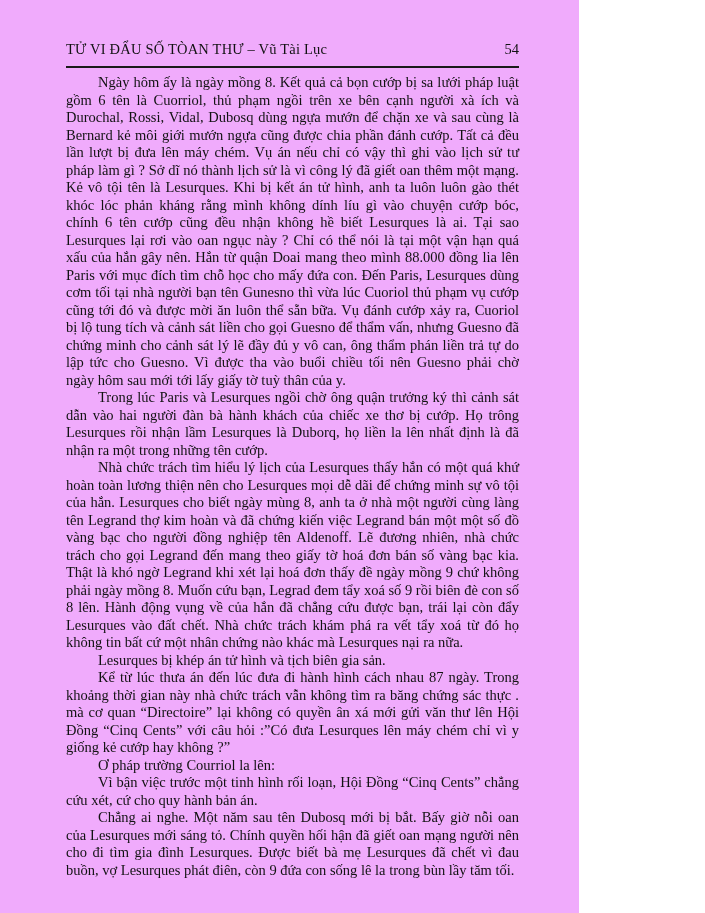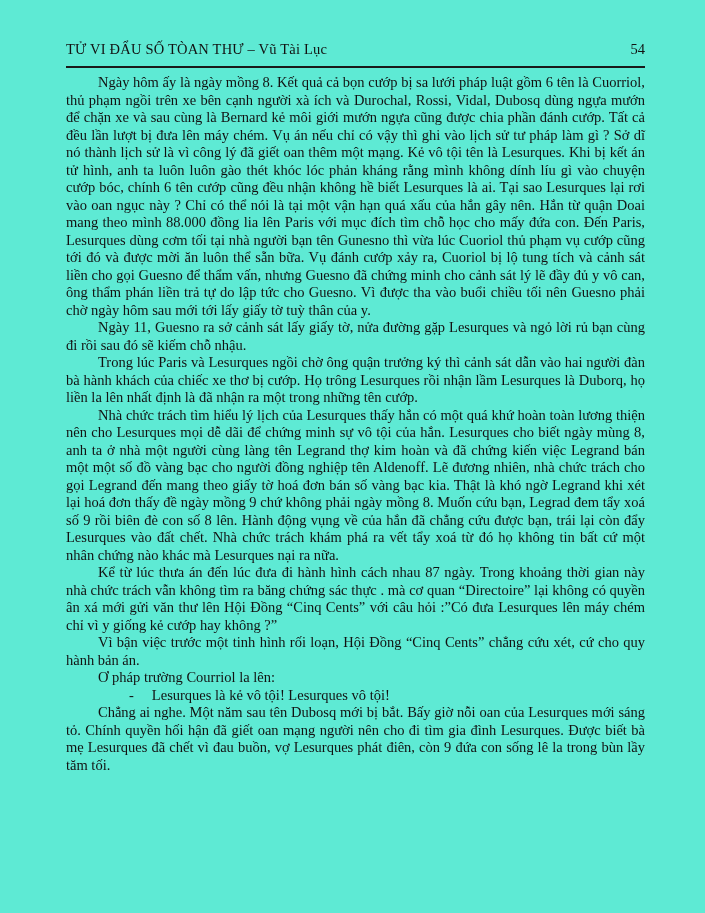--- a/index.html
+++ b/index.html
@@ -2,23 +2,23 @@
 <html><head>
 <meta charset="utf-8">
 <style>
   html, body {
     margin: 0;
     padding: 0;
     background: #ffffff;
   }
   .page {
     position: relative;
-    width: 705px;
+    width: 579px;
     height: 913px;
-    background: #5eead4;
+    background: #f0abfc;
     color: #121212;
     font-family: "Liberation Serif", "DejaVu Serif", serif;
     box-sizing: border-box;
     overflow: hidden;
   }
   .running-header {
     display: flex;
     justify-content: space-between;
     align-items: baseline;
     margin: 40px 60px 0 66px;
@@ -64,25 +64,22 @@
 
   <div class="running-header">
     <span class="book-title">TỬ VI ĐẨU SỐ TÒAN THƯ – Vũ Tài Lục</span>
     <span class="page-number">54</span>
   </div>
 
   <hr class="header-rule">
 
   <div class="content">
     <p>Ngày hôm ấy là ngày mồng 8. Kết quả cả bọn cướp bị sa lưới pháp luật gồm 6 tên là Cuorriol, thủ phạm ngồi trên xe bên cạnh người xà ích và Durochal, Rossi, Vidal, Dubosq dùng ngựa mướn để chặn xe và sau cùng là Bernard kẻ môi giới mướn ngựa cũng được chia phần đánh cướp. Tất cả đều lần lượt bị đưa lên máy chém. Vụ án nếu chỉ có vậy thì ghi vào lịch sử tư pháp làm gì ? Sở dĩ nó thành lịch sử là vì công lý đã giết oan thêm một mạng. Kẻ vô tội tên là Lesurques. Khi bị kết án tử hình, anh ta luôn luôn gào thét khóc lóc phản kháng rằng mình không dính líu gì vào chuyện cướp bóc, chính 6 tên cướp cũng đều nhận không hề biết Lesurques là ai. Tại sao Lesurques lại rơi vào oan ngục này ? Chỉ có thể nói là tại một vận hạn quá xấu của hắn gây nên. Hắn từ quận Doai mang theo mình 88.000 đồng lia lên Paris với mục đích tìm chỗ học cho mấy đứa con. Đến Paris, Lesurques dùng cơm tối tại nhà người bạn tên Gunesno thì vừa lúc Cuoriol thủ phạm vụ cướp cũng tới đó và được mời ăn luôn thể sẵn bữa. Vụ đánh cướp xảy ra, Cuoriol bị lộ tung tích và cảnh sát liền cho gọi Guesno để thẩm vấn, nhưng Guesno đã chứng minh cho cảnh sát lý lẽ đầy đủ y vô can, ông thẩm phán liền trả tự do lập tức cho Guesno. Vì được tha vào buổi chiều tối nên Guesno phải chờ ngày hôm sau mới tới lấy giấy tờ tuỳ thân của y.</p>
-    <p>Ngày 11, Guesno ra sở cảnh sát lấy giấy tờ, nửa đường gặp Lesurques và ngỏ lời rủ bạn cùng đi rồi sau đó sẽ kiếm chỗ nhậu.</p>
     <p>Trong lúc Paris và Lesurques ngồi chờ ông quận trưởng ký thì cảnh sát dẫn vào hai người đàn bà hành khách của chiếc xe thơ bị cướp. Họ trông Lesurques rồi nhận lầm Lesurques là Duborq, họ liền la lên nhất định là đã nhận ra một trong những tên cướp.</p>
     <p>Nhà chức trách tìm hiểu lý lịch của Lesurques thấy hắn có một quá khứ hoàn toàn lương thiện nên cho Lesurques mọi dễ dãi để chứng minh sự vô tội của hắn. Lesurques cho biết ngày mùng 8, anh ta ở nhà một người cùng làng tên Legrand thợ kim hoàn và đã chứng kiến việc Legrand bán một một số đồ vàng bạc cho người đồng nghiệp tên Aldenoff. Lẽ đương nhiên, nhà chức trách cho gọi Legrand đến mang theo giấy tờ hoá đơn bán số vàng bạc kia. Thật là khó ngờ Legrand khi xét lại hoá đơn thấy đề ngày mồng 9 chứ không phải ngày mồng 8. Muốn cứu bạn, Legrad đem tẩy xoá số 9 rồi biên đè con số 8 lên. Hành động vụng về của hắn đã chẳng cứu được bạn, trái lại còn đẩy Lesurques vào đất chết. Nhà chức trách khám phá ra vết tẩy xoá từ đó họ không tin bất cứ một nhân chứng nào khác mà Lesurques nại ra nữa.</p>
+    <p>Lesurques bị khép án tử hình và tịch biên gia sản.</p>
     <p>Kể từ lúc thưa án đến lúc đưa đi hành hình cách nhau 87 ngày. Trong khoảng thời gian này nhà chức trách vẫn không tìm ra băng chứng sác thực . mà cơ quan “Directoire” lại không có quyền ân xá mới gửi văn thư lên Hội Đồng “Cinq Cents” với câu hỏi :”Có đưa Lesurques lên máy chém chỉ vì y giống kẻ cướp hay không ?”</p>
+    <p>Ơ pháp trường Courriol la lên:</p>
     <p>Vì bận việc trước một tinh hình rối loạn, Hội Đồng “Cinq Cents” chẳng cứu xét, cứ cho quy hành bản án.</p>
-    <p>Ơ pháp trường Courriol la lên:</p>
-    <p class="bullet-line">
-      <span class="bullet-marker">-</span><span>Lesurques là kẻ vô tội! Lesurques vô tội!</span>
-    </p>
     <p>Chẳng ai nghe. Một năm sau tên Dubosq mới bị bắt. Bấy giờ nỗi oan của Lesurques mới sáng tỏ. Chính quyền hối hận đã giết oan mạng người nên cho đi tìm gia đình Lesurques. Được biết bà mẹ Lesurques đã chết vì đau buồn, vợ Lesurques phát điên, còn 9 đứa con sống lê la trong bùn lầy tăm tối.</p>
   </div>
 
 </div>
 
 </body></html>

